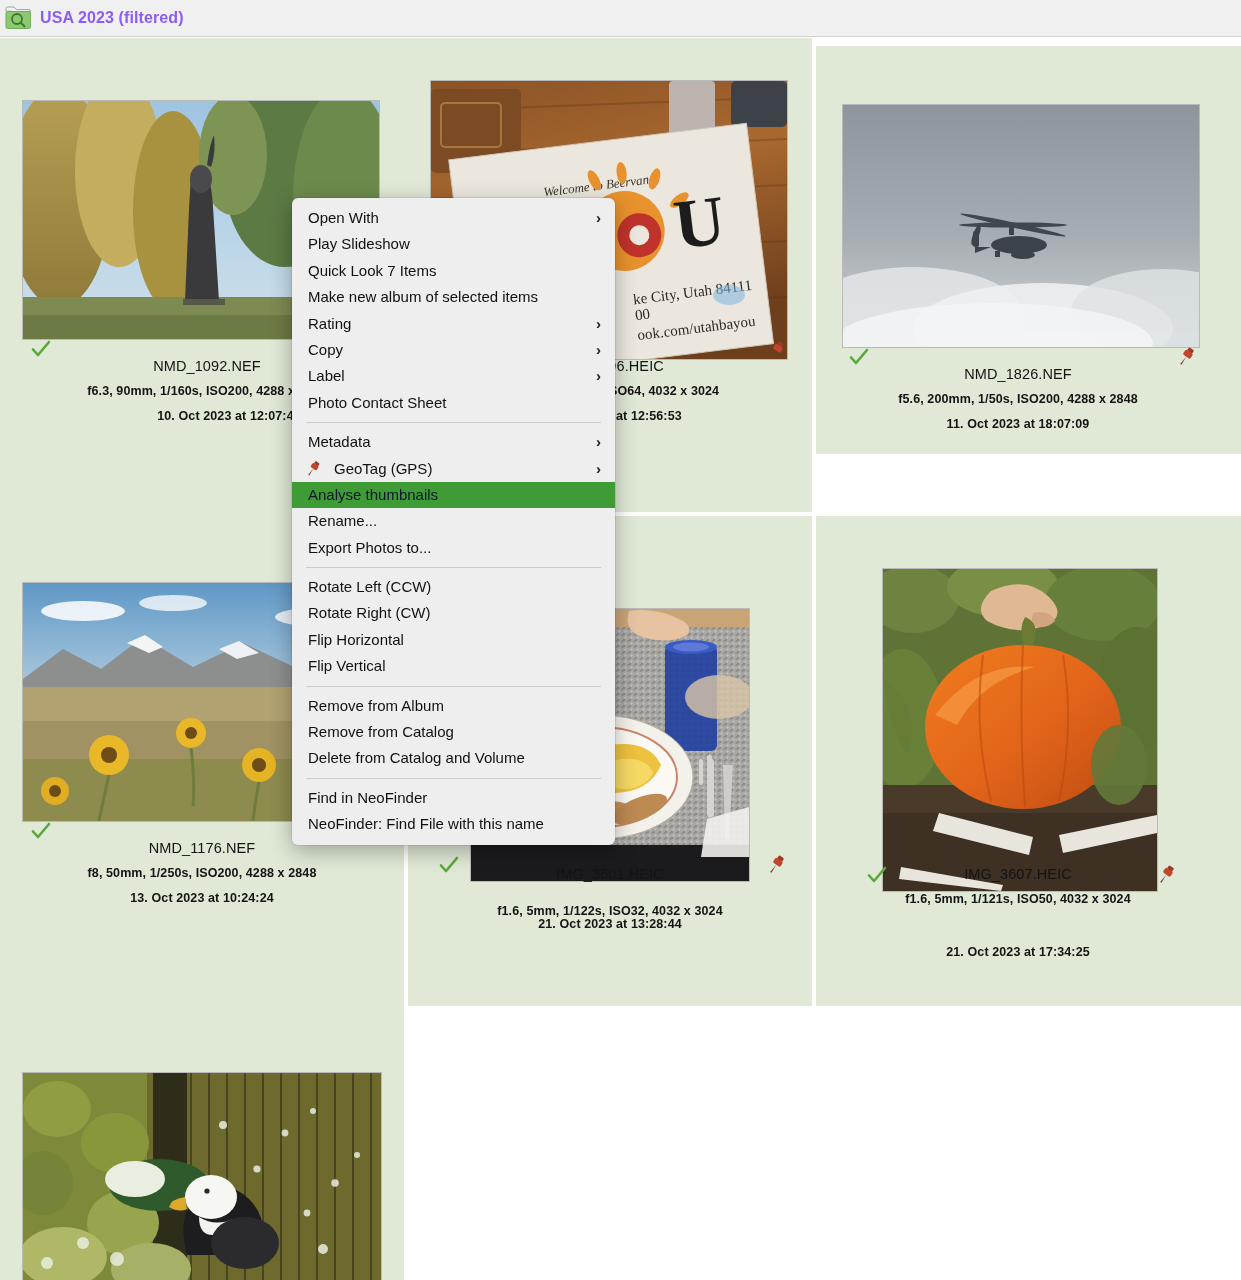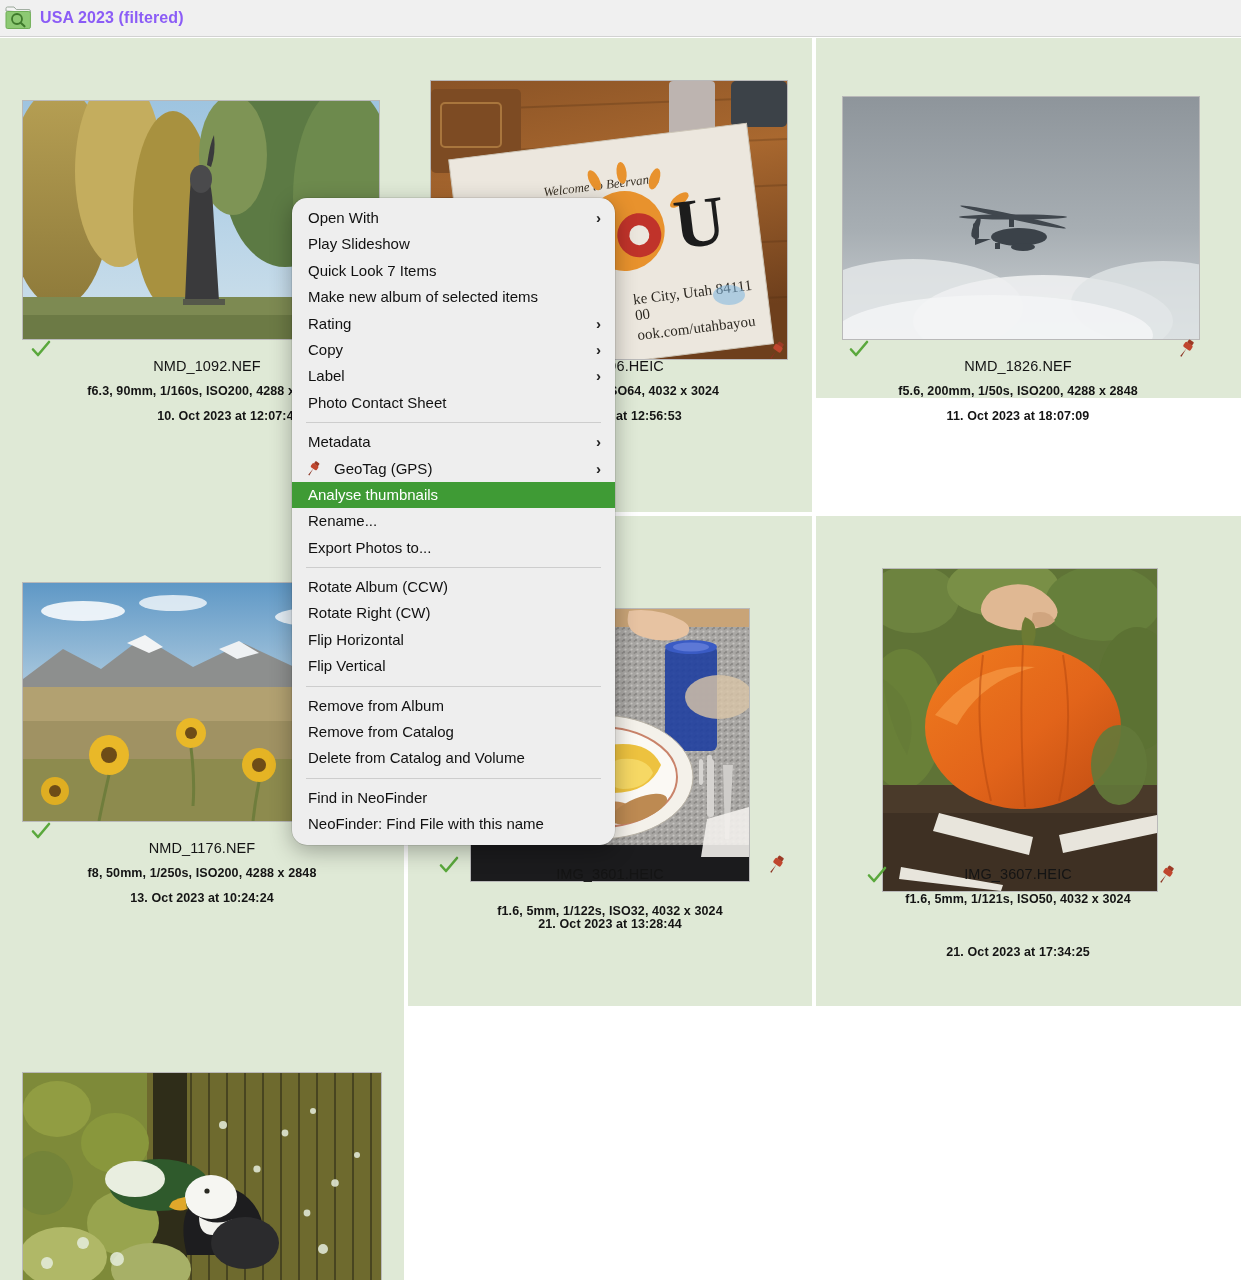--- a/index.html
+++ b/index.html
@@ -52,31 +52,31 @@
   .caption{
     position:absolute;left:0;right:0;text-align:center;color:#141414;
   }
   .cap-name{font-size:14.5px;line-height:20px;letter-spacing:.1px;}
   .cap-exif{font-size:12.5px;font-weight:bold;line-height:20px;letter-spacing:.1px;}
   .cap-date{font-size:12.5px;font-weight:bold;line-height:20px;letter-spacing:.1px;}
 
   
   .ctxmenu{
     position:absolute;left:292px;top:198px;width:323px;
-    background:#eeeeee;border-radius:15px;
+    background:#eeeeee;border-radius:6px;
     box-shadow:0 6px 22px rgba(0,0,0,.30),0 0 0 .5px rgba(0,0,0,.16);
     padding:7px 0 7px 0;
     font-size:15px;color:#111111;
     z-index:50;
   }
   .mi{
     position:relative;height:26.4px;line-height:26.4px;
     padding-left:16px;padding-right:26px;white-space:nowrap;
   }
-  .mi.hl{background:#3f9b35;color:#ffffff;}
+  .mi.hl{background:#3f9b35;color:#0f172a;}
   .mi .chev{
     position:absolute;right:14px;top:0;height:26.4px;line-height:26.4px;
     font-size:15px;color:#222;font-weight:bold;
   }
   .mi .pin-glyph{
     position:absolute;left:12px;top:4px;width:18px;height:18px;
   }
   .mi.haspin{padding-left:42px;}
   .sep{height:1px;background:#cdcdcd;margin:6px 14px 6px 14px;}
 
@@ -219,21 +219,21 @@
                 <path d="M10 10.6 L10.8 20 L9.2 20 Z" fill="#8b3322"></path>
               </g>
             </svg>
         </span>
       </div>
       <div class="caption cap-name" style="top:318px;">IMG_3596.HEIC</div>
       <div class="caption cap-exif" style="top:343px;">f1.6, 5mm, 1/60s, ISO64, 4032 x 3024</div>
       <div class="caption cap-date" style="top:368px;">14. Oct 2023 at 12:56:53</div>
     </div>
 
-    <div class="cell" style="left:816px;top:0px;width:425px;height:360px;">
+    <div class="cell" style="left:816px;top:8px;width:425px;height:408px;">
       <div class="thumbwrap">
         <div class="thumb" style="left:26px;top:58px;width:356px;height:242px;">
           <svg width="356" height="242" viewBox="0 0 356 242" preserveAspectRatio="none">
             <defs>
               <linearGradient id="sky2" x1="0" y1="0" x2="0" y2="1">
                 <stop offset="0%" stop-color="#8e959b"></stop>
                   <stop offset="55%" stop-color="#a7aeb3"></stop>
                   <stop offset="100%" stop-color="#cfd4d7"></stop>
               </linearGradient>
             </defs>
@@ -580,21 +580,21 @@
     <div class="mi">
       <span>Rename...</span>
     </div>
     <div class="mi">
       <span>Export Photos to...</span>
     </div>
 
     <div class="sep"></div>
 
     <div class="mi">
-      <span>Rotate Album (CCW)</span>
+      <span>Rotate Left (CCW)</span>
     </div>
     <div class="mi">
       <span>Rotate Right (CW)</span>
     </div>
     <div class="mi">
       <span>Flip Horizontal</span>
     </div>
     <div class="mi">
       <span>Flip Vertical</span>
     </div>

